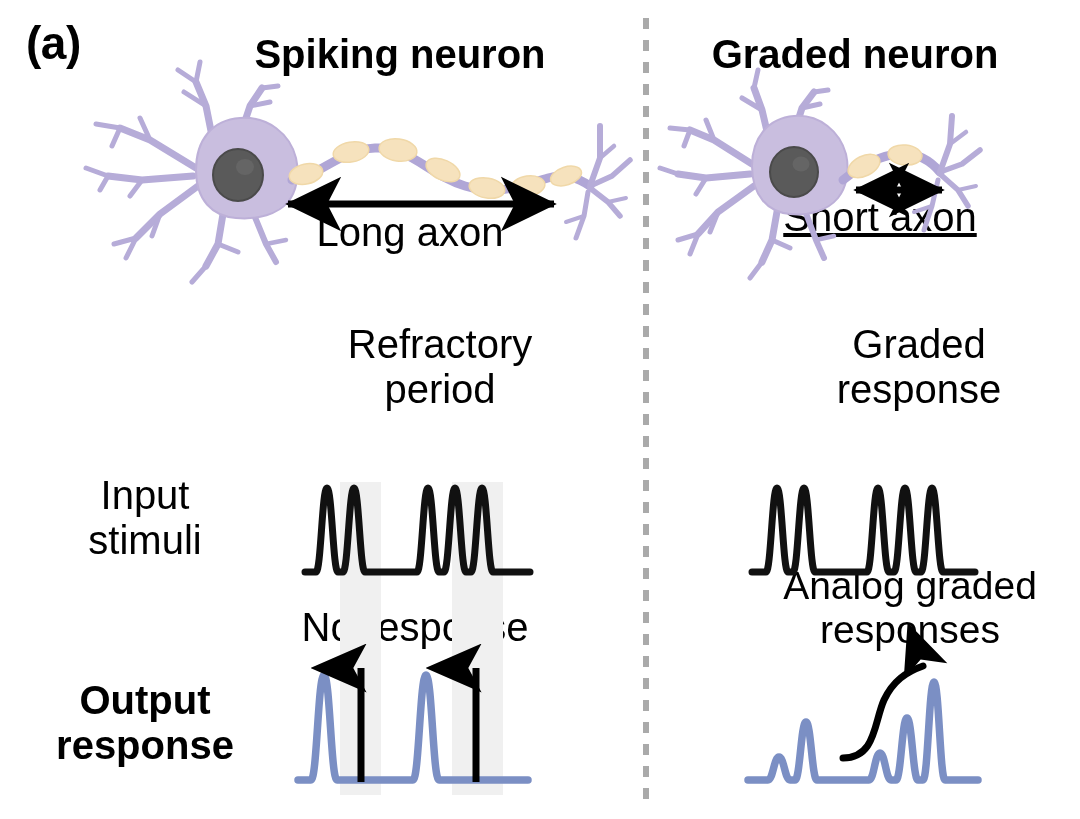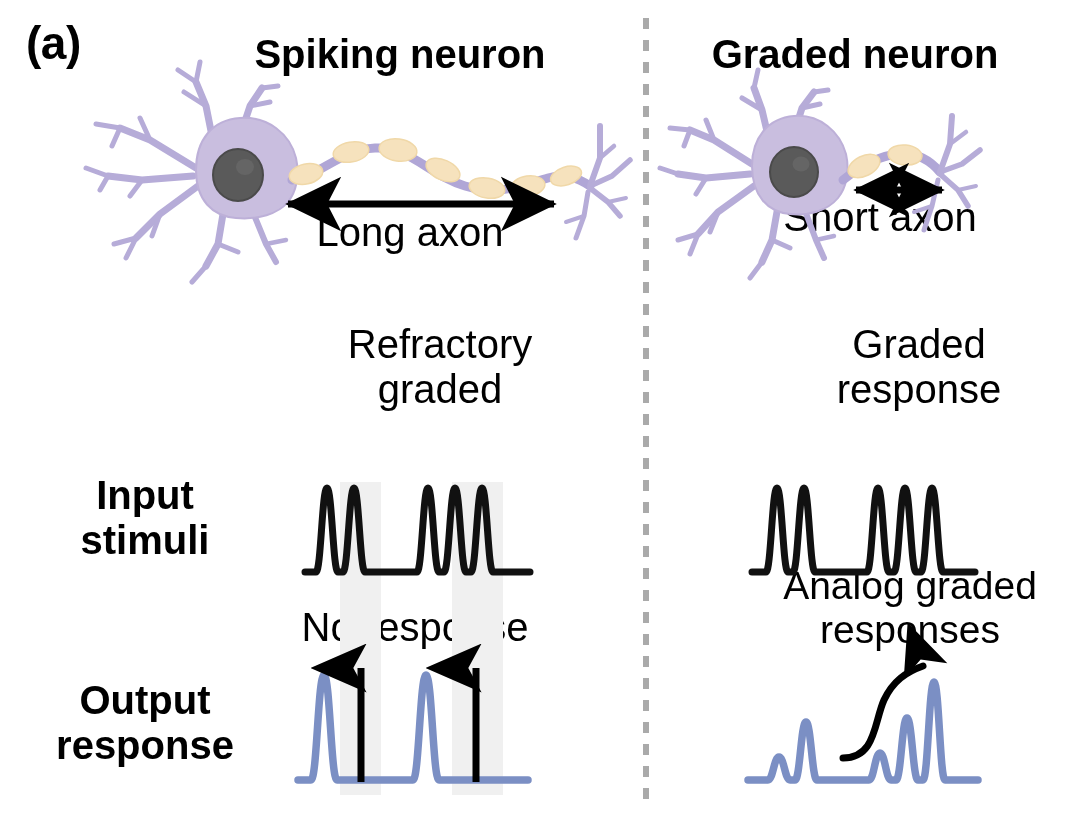--- a/index.html
+++ b/index.html
@@ -41,25 +41,25 @@
   #title-right { left: 660px; top: 32px; width: 390px; }
 
   .mid-title { font-size: 40px; }
   #mid-left  { left: 240px; top: 322px; width: 400px; }
   #mid-right { left: 729px; top: 322px; width: 380px; }
 
   .row-label {
     font-size: 40px;
     text-align: center;
   }
-  #label-input  { left: 20px; top: 473px; width: 250px; font-weight: bold; }
+  #label-input  { left: 20px; top: 473px; width: 250px; }
   #label-output { left: 10px; top: 678px; width: 270px; font-weight: bold; }
 
   #axis-label-long  { left: 255px; top: 210px; width: 310px; font-size: 40px; }
-  #axis-label-short { left: 745px; top: 195px; width: 270px; font-size: 40px; }
+  #axis-label-short { left: 745px; top: 195px; width: 270px; font-size: 40px; text-decoration: underline; }
 
   #no-response { left: 285px; top: 605px; width: 260px; font-size: 40px; }
   #analog-label { left: 745px; top: 564px; width: 330px; font-size: 39px; }
 
   .svg-layer {
     position: absolute;
     left: 0; top: 0;
     width: 1080px;
     height: 819px;
     pointer-events: none;
@@ -72,21 +72,21 @@
 
   <div class="abs txt" id="panel-label">(a)</div>
 
   <div class="abs txt col-title" id="title-left">Spiking neuron</div>
   <div class="abs txt col-title" id="title-right">Graded neuron</div>
 
   <div class="abs txt" id="axis-label-long">Long axon</div>
   <div class="abs txt" id="axis-label-short">Short axon</div>
 
   <div class="abs txt mid-title" id="mid-left">Refractory
-graded</div>
+period</div>
   <div class="abs txt mid-title" id="mid-right">Graded
 response</div>
 
   <div class="abs txt row-label" id="label-input">Input
 stimuli</div>
   <div class="abs txt row-label" id="label-output">Output
 response</div>
 
   <div class="abs txt" id="no-response">No response</div>
   <div class="abs txt" id="analog-label">Analog graded

